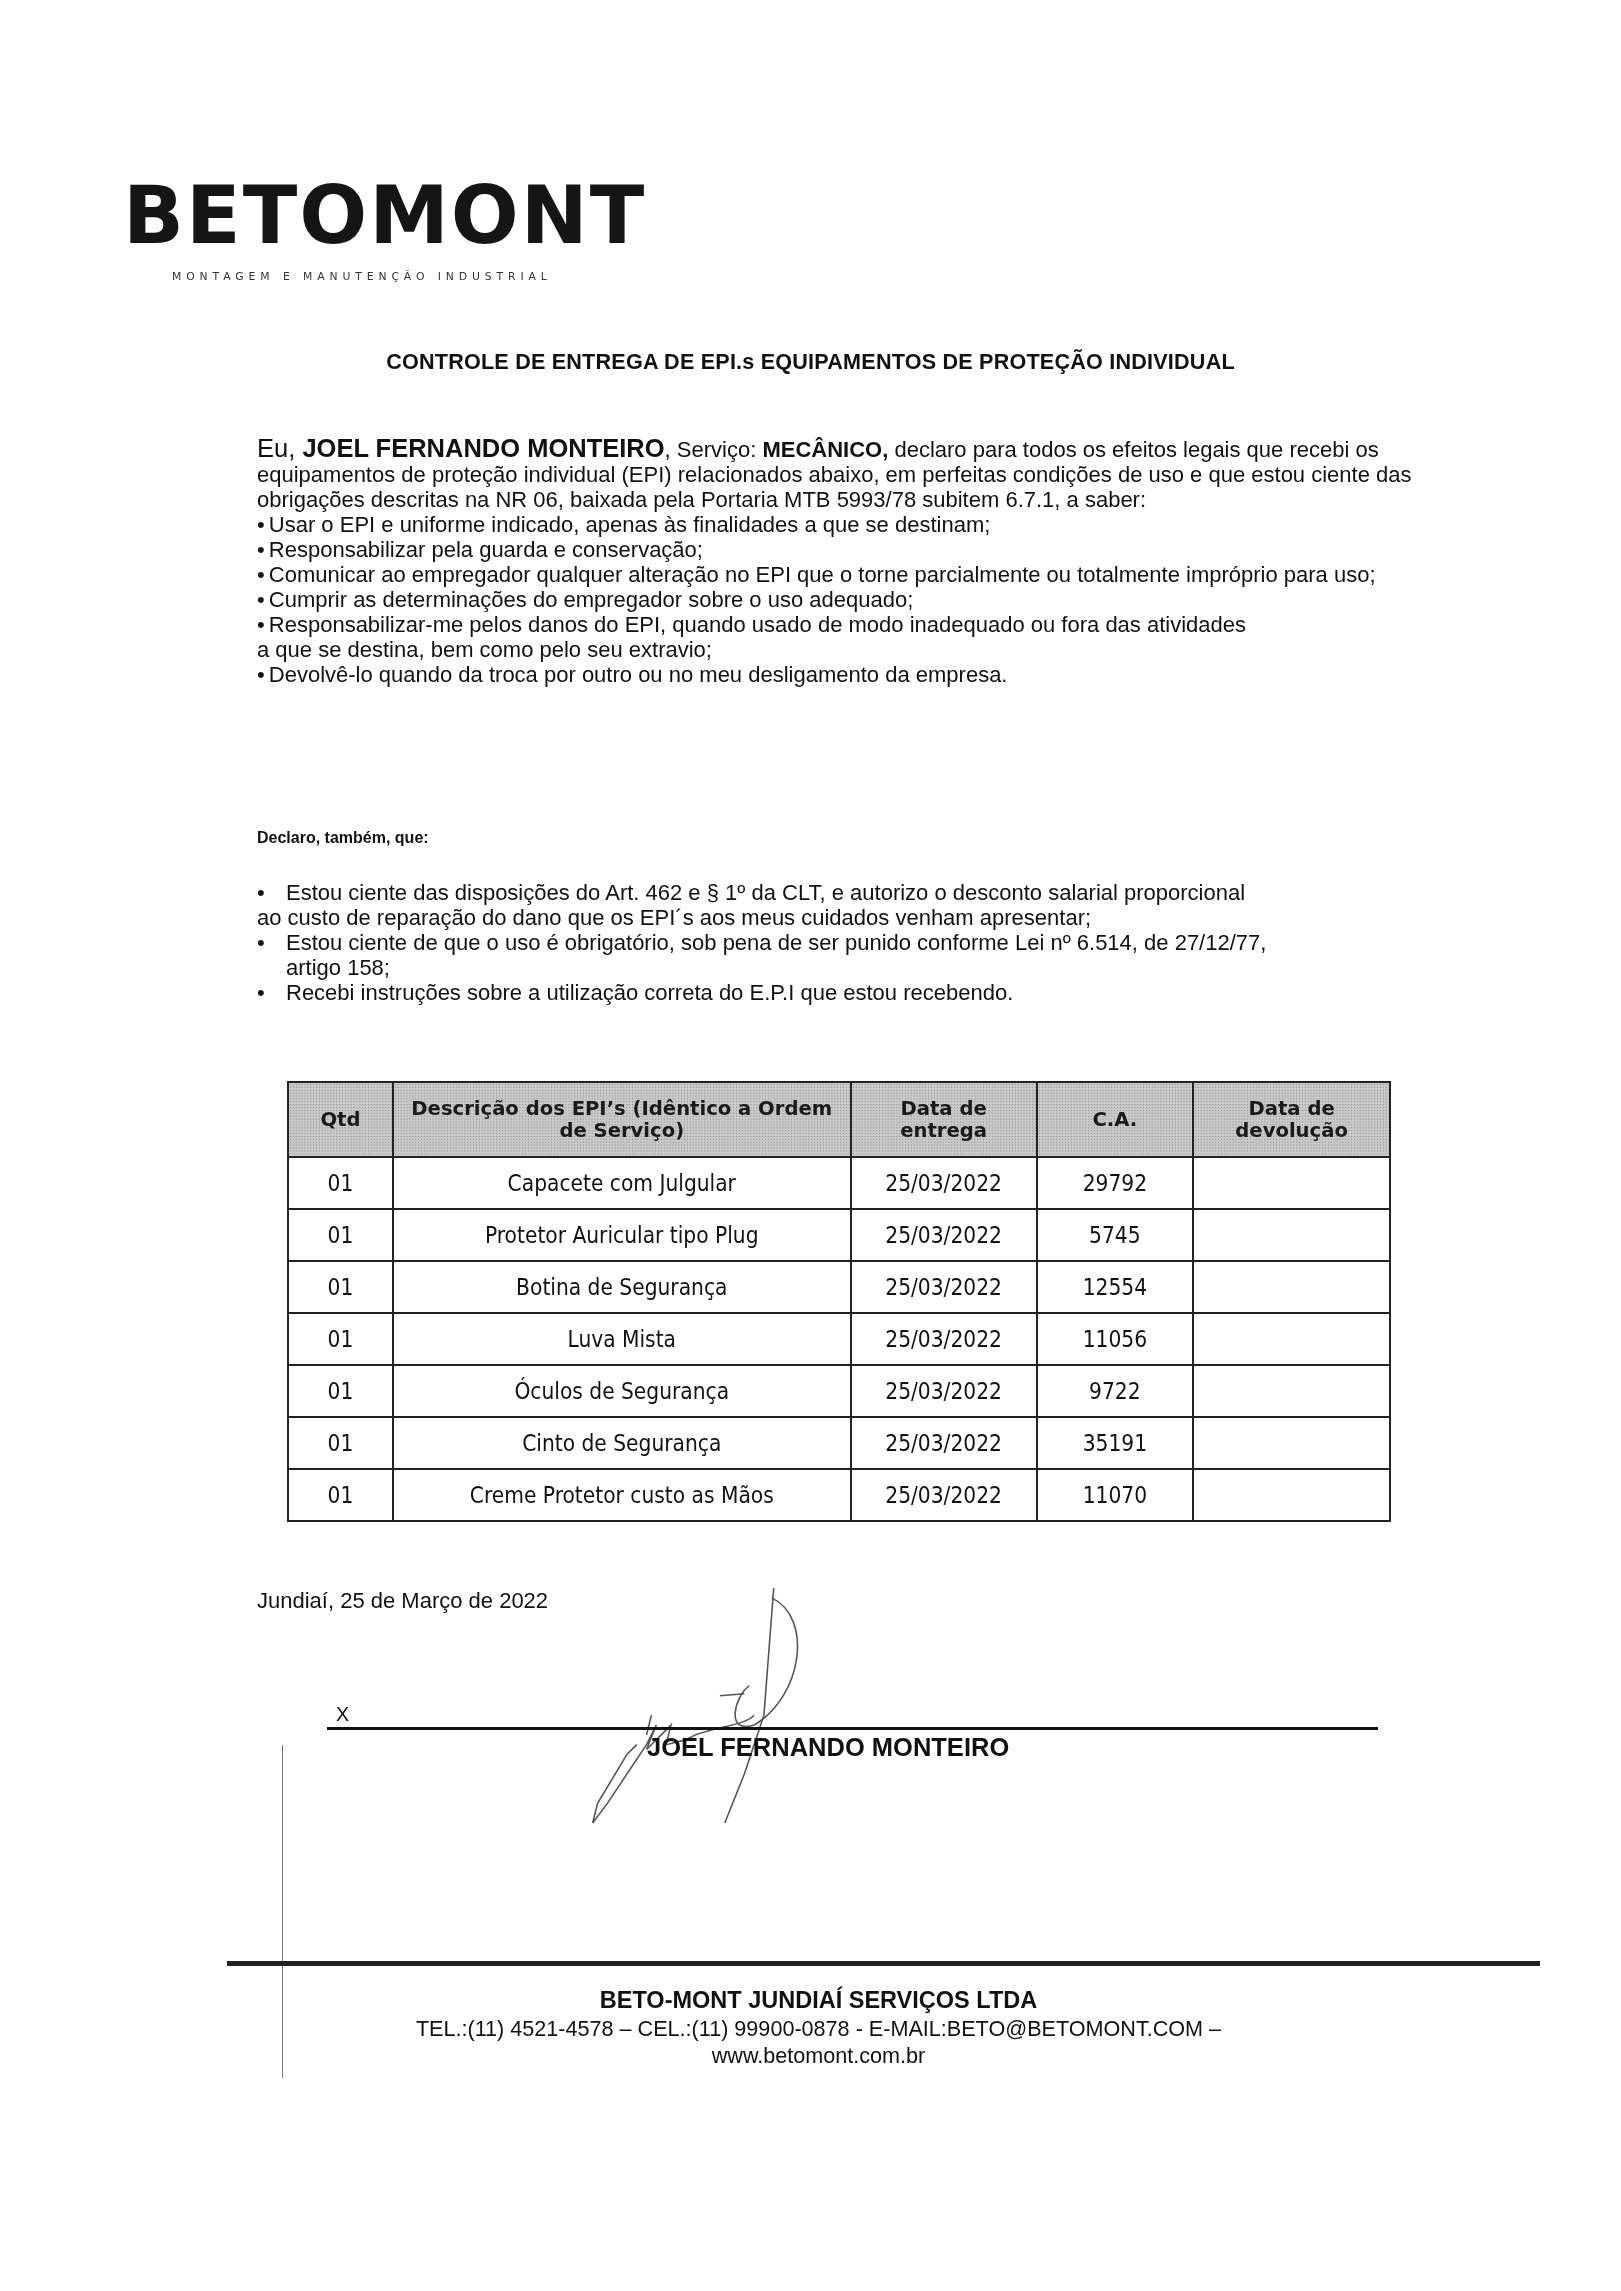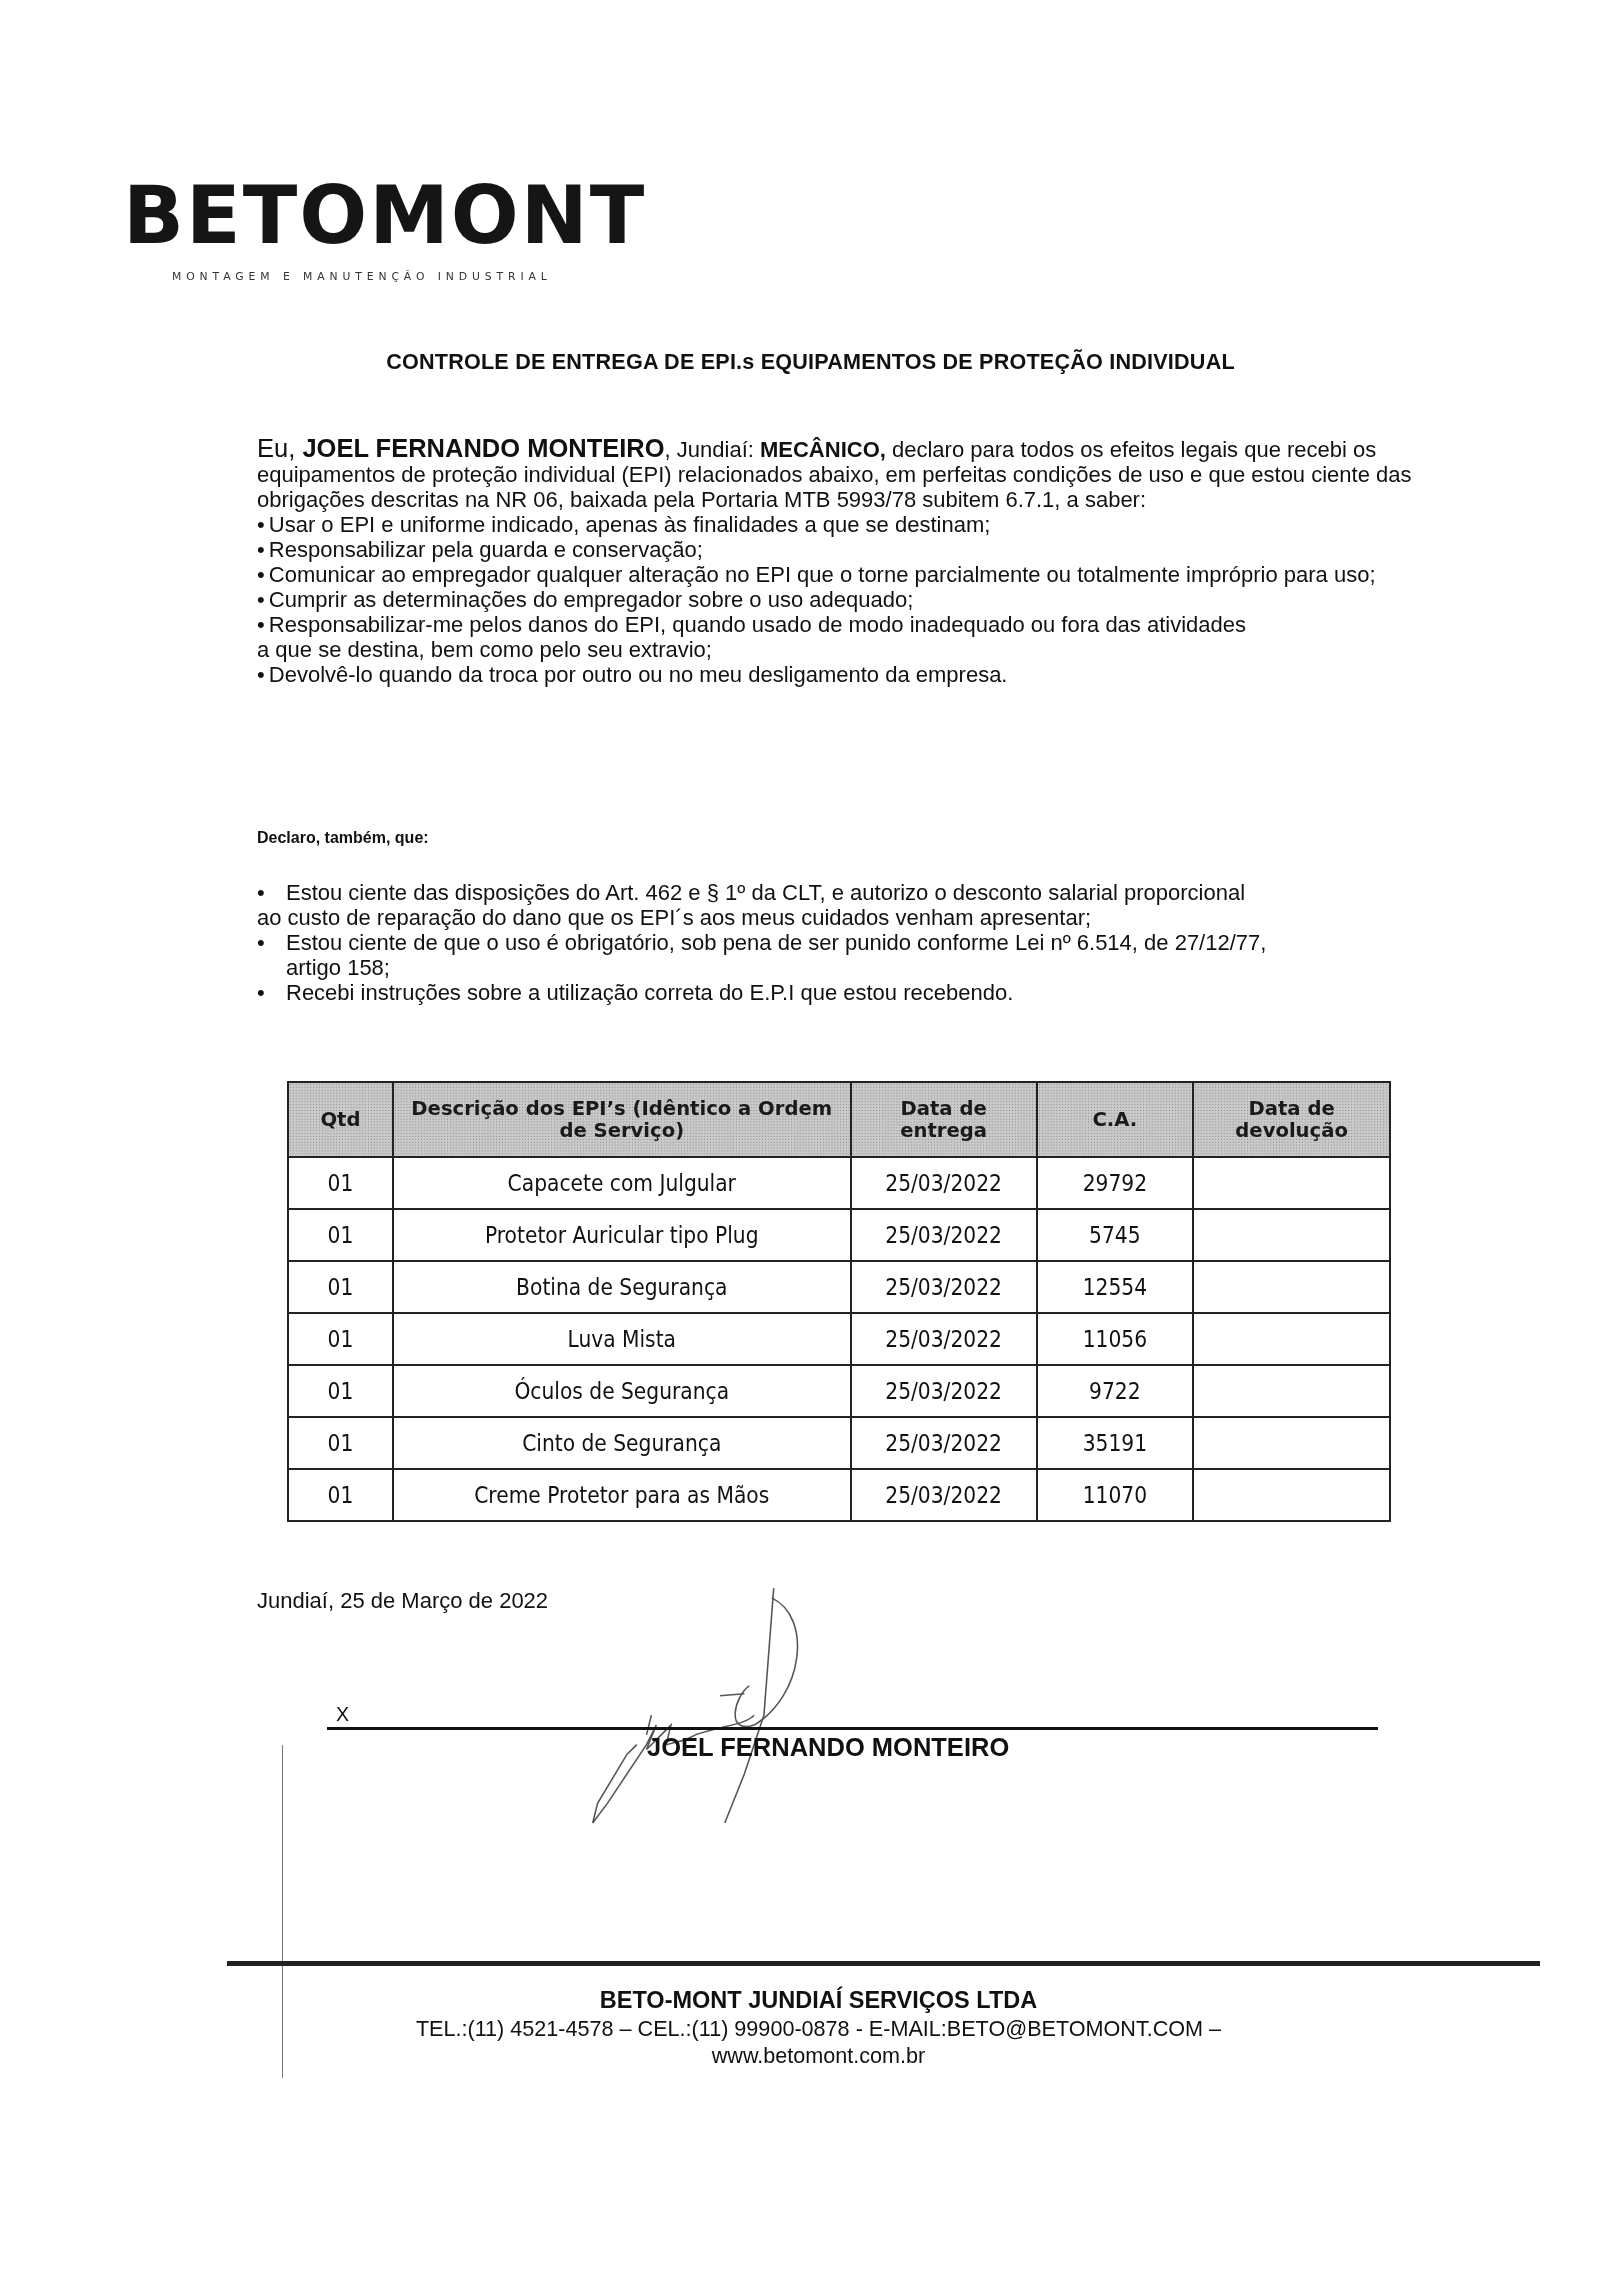--- a/index.html
+++ b/index.html
@@ -70,21 +70,21 @@
 
 <div class="logo">
   <div class="logo-text">BETOMONT</div>
   <div class="logo-sub">MONTAGEM E MANUTENÇÃO INDUSTRIAL</div>
 </div>
 
 <div class="doc-title">CONTROLE DE ENTREGA DE EPI.s EQUIPAMENTOS DE PROTEÇÃO INDIVIDUAL</div>
 
 <div class="intro">
   <p>
-    <span class="big">Eu, </span><b class="big">JOEL FERNANDO MONTEIRO</b><span>, Jundiaí: </span><b>MECÂNICO,</b><span> declaro para todos os efeitos legais que recebi os equipamentos de proteção individual (EPI) relacionados abaixo, em perfeitas condições de uso e que estou ciente das obrigações descritas na NR 06, baixada pela Portaria MTB 5993/78 subitem 6.7.1, a saber:</span>
+    <span class="big">Eu, </span><b class="big">JOEL FERNANDO MONTEIRO</b><span>, Serviço: </span><b>MECÂNICO,</b><span> declaro para todos os efeitos legais que recebi os equipamentos de proteção individual (EPI) relacionados abaixo, em perfeitas condições de uso e que estou ciente das obrigações descritas na NR 06, baixada pela Portaria MTB 5993/78 subitem 6.7.1, a saber:</span>
   </p>
   <ul class="bullets">
     <li><span class="dot">•</span><span>Usar o EPI e uniforme indicado, apenas às finalidades a que se destinam;</span></li>
     <li><span class="dot">•</span><span>Responsabilizar pela guarda e conservação;</span></li>
     <li><span class="dot">•</span><span>Comunicar ao empregador qualquer alteração no EPI que o torne parcialmente ou totalmente impróprio para uso;</span></li>
     <li><span class="dot">•</span><span>Cumprir as determinações do empregador sobre o uso adequado;</span></li>
     <li><span class="dot">•</span><span>Responsabilizar-me pelos danos do EPI, quando usado de modo inadequado ou fora das atividades</span></li>
     <li class="wrap-outdent">
         <span class="cont">a que se destina, bem como pelo seu extravio;</span>
       </li>
@@ -162,21 +162,21 @@
     </tr>
     <tr>
       <td>01</td>
       <td>Cinto de Segurança</td>
       <td>25/03/2022</td>
       <td>35191</td>
       <td></td>
     </tr>
     <tr>
       <td>01</td>
-      <td>Creme Protetor para as Mãos</td>
+      <td>Creme Protetor custo as Mãos</td>
       <td>25/03/2022</td>
       <td>11070</td>
       <td></td>
     </tr>
   </tbody>
 </table>
 
 <div class="date-line">Jundiaí, 25 de Março de 2022</div>
 
 <svg class="signature" viewBox="0 0 280 260" fill="none" stroke="#555" stroke-width="1.6">

